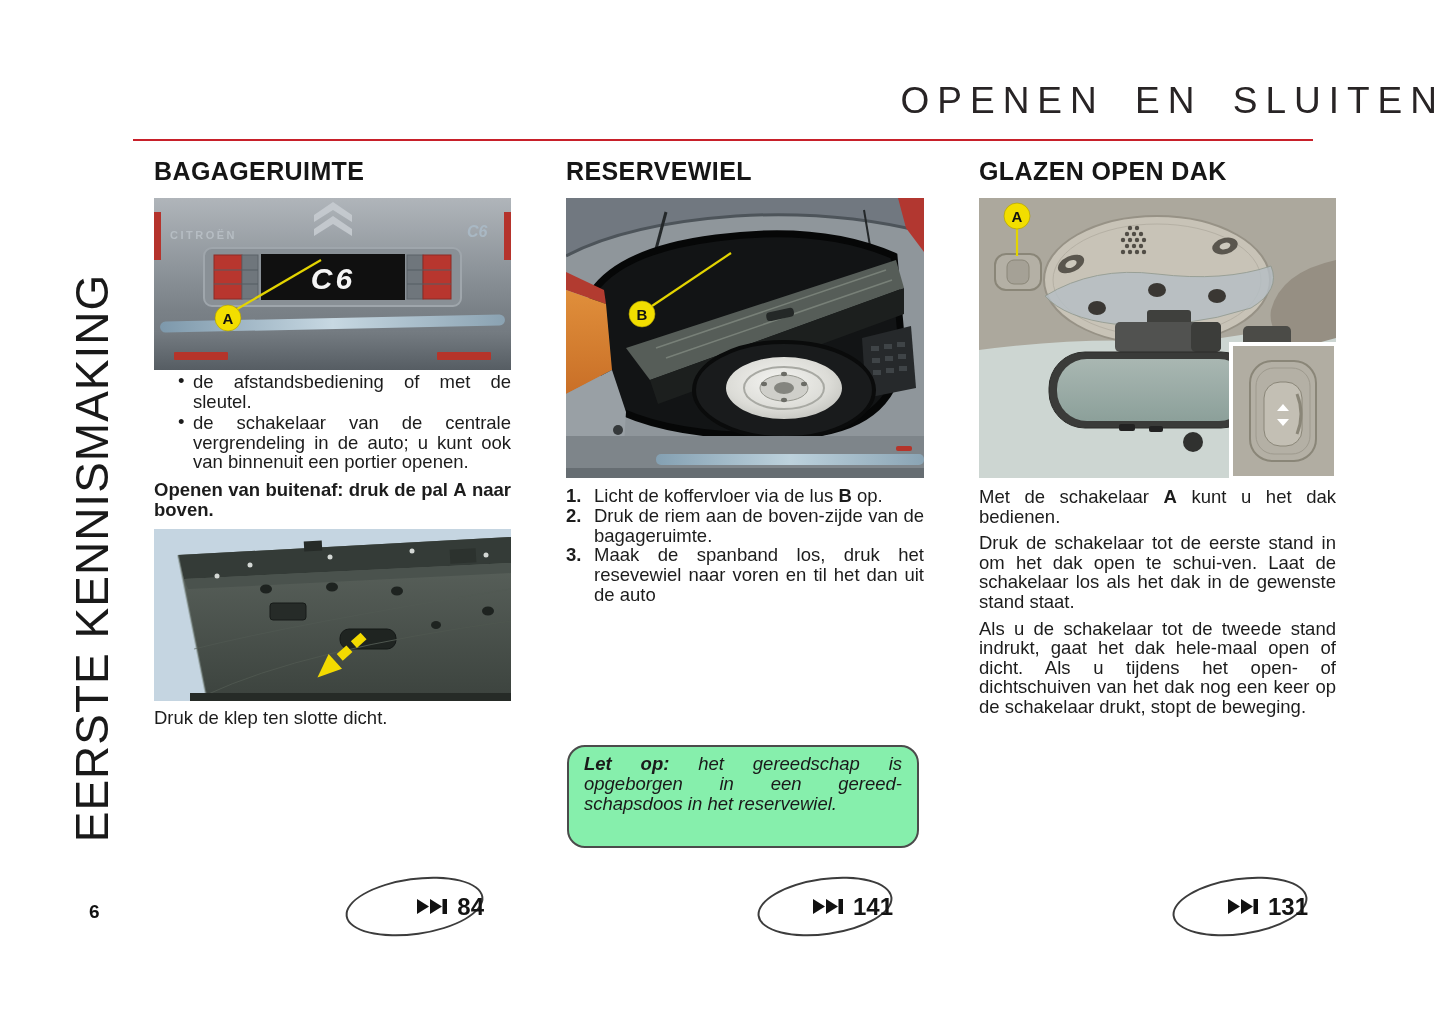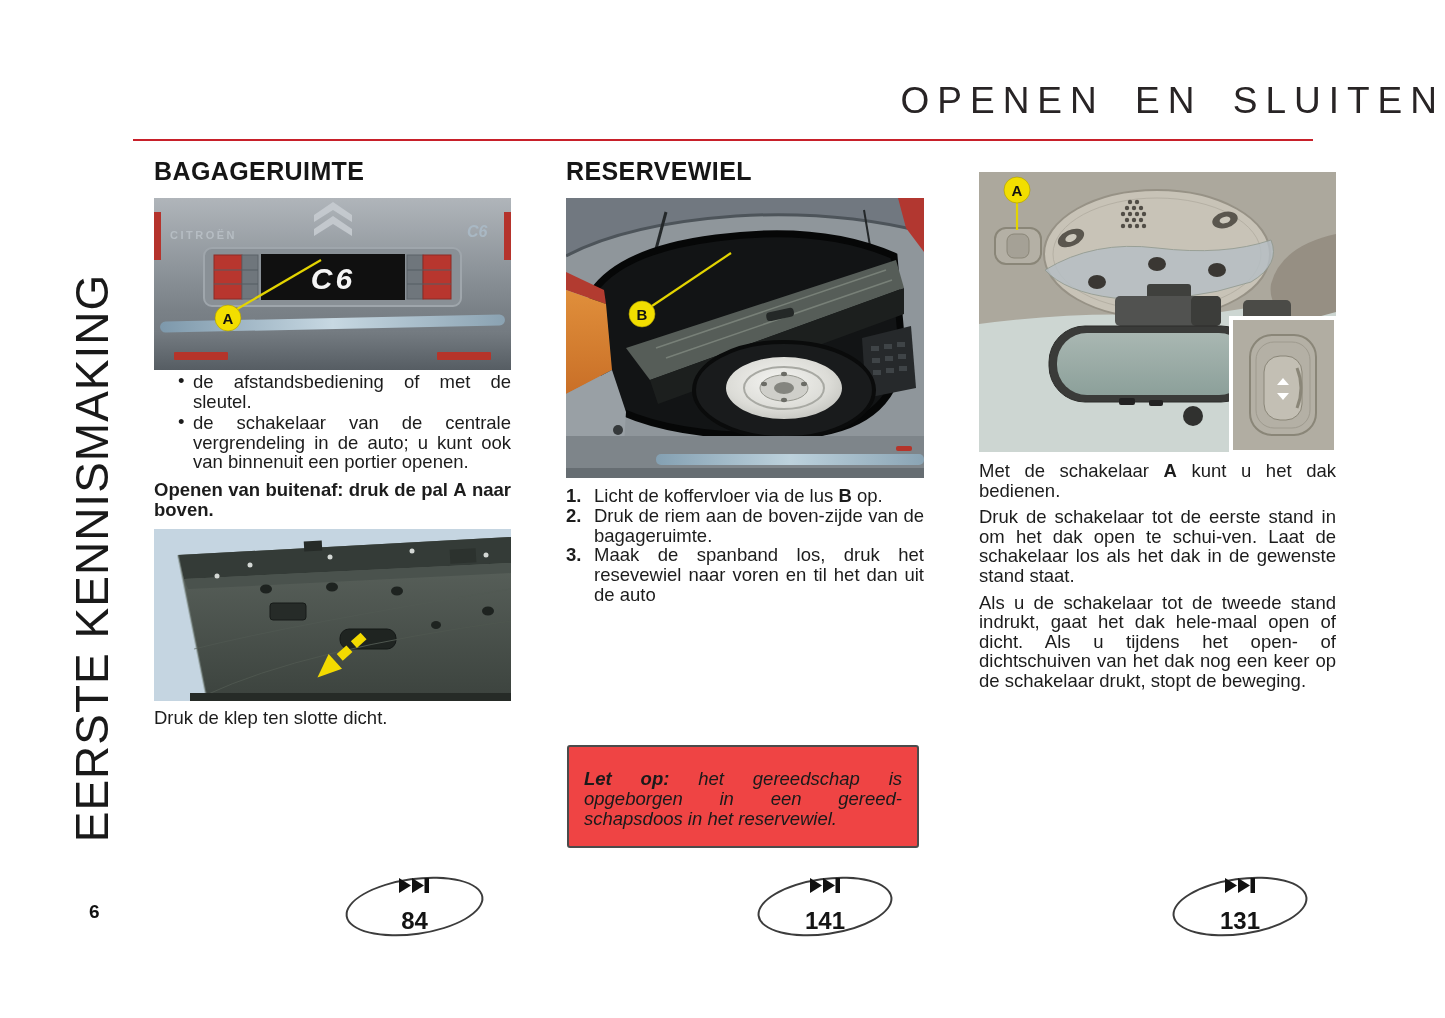--- a/index.html
+++ b/index.html
@@ -27,26 +27,26 @@
   .body-p.first{margin-top:7px;}
   .after-fig{margin-top:8px;font-weight:bold;}
   ul.bullets{list-style:none;margin:2px 0 0 0;padding:0;}
   ul.bullets li{position:relative;padding-left:39px;margin-top:2px;font-size:18.5px;line-height:19.6px;text-align:justify;}
   ul.bullets .dot{position:absolute;left:24px;top:-1px;}
   ol.steps{list-style:none;margin:8px 0 0 0;padding:0;}
   ol.steps li{position:relative;padding-left:28px;font-size:18.5px;line-height:19.8px;text-align:justify;}
   ol.steps .num{position:absolute;left:0;top:0;font-weight:bold;}
   .note{
     position:absolute;left:1px;top:587px;width:352px;height:103px;box-sizing:border-box;
-    background:#ef4444;border:2px solid #4b4b4b;border-radius:3px;padding:22px 15px 0 15px;
+    background:#86efac;border:2px solid #4b4b4b;border-radius:18px;padding:7px 15px 0 15px;
     font-style:italic;font-size:18.5px;line-height:20px;text-align:justify;color:#1a1a1a;
   }
   .note b{font-style:italic;}
   .fig2{margin-top:10px !important;}
-  .badge{position:absolute;top:878px;height:57px;display:flex;align-items:center;justify-content:space-between;gap:9px;flex-direction:column;}
+  .badge{position:absolute;top:878px;height:57px;display:flex;align-items:center;justify-content:flex-end;gap:9px;}
   .badge .ring{position:absolute;inset:0;border:2px solid #3c3c3c;border-radius:50%;transform:rotate(-8deg);}
   .badge .num{font-size:24px;font-weight:bold;color:#141414;position:relative;}
   .badge svg{position:relative;}
   #badge1{left:345px;width:139px;}
   #badge2{left:757px;width:136px;}
   #badge3{left:1172px;width:136px;}
   .pagenum{position:absolute;left:89px;top:901px;font-size:19px;font-weight:bold;color:#111;}
 </style>
 </head>
 <body>
@@ -245,20 +245,21 @@
       <li><span class="num">2.</span><span>Druk de riem aan de boven-zijde van de bagageruimte.</span></li>
       <li><span class="num">3.</span><span>Maak de spanband los, druk het resevewiel naar voren en til het dan uit de auto</span></li>
     </ol>
 
     <div class="note">
       <b>Let op:</b><span> het gereedschap is opgeborgen in een gereed-schapsdoos in het reservewiel.</span>
     </div>
   </section>
 
   <section class="col" id="col3">
+    <h2 class="heading">GLAZEN OPEN DAK</h2>
 
     <figure class="photo">
       <svg width="357" height="280" viewBox="0 0 357 280">
         <defs>
           <linearGradient id="g-glass" x1="0" y1="0" x2="0" y2="1">
             <stop offset="0" stop-color="#a9b7b2"></stop>
               <stop offset="1" stop-color="#8ca09a"></stop>
           </linearGradient>
         </defs>
         <rect x="0" y="0" width="357" height="280" fill="#aca89d"></rect>

